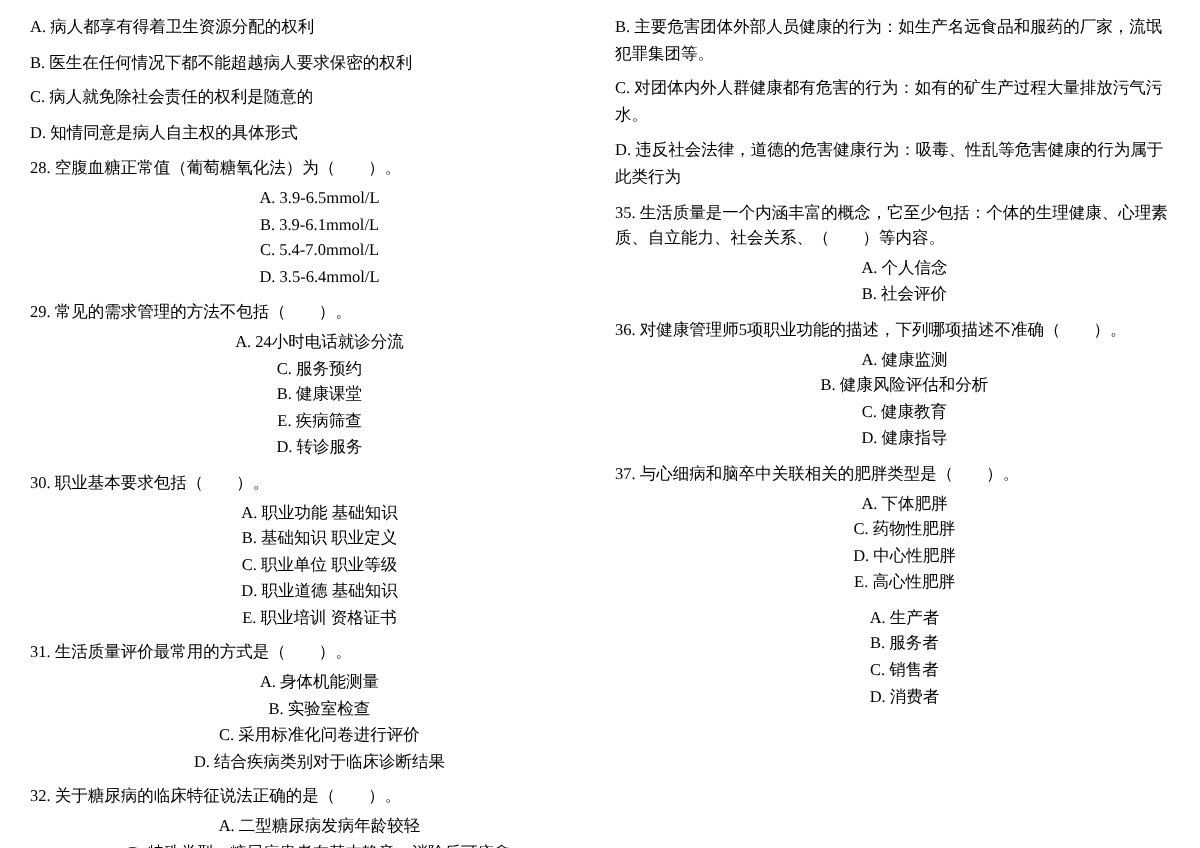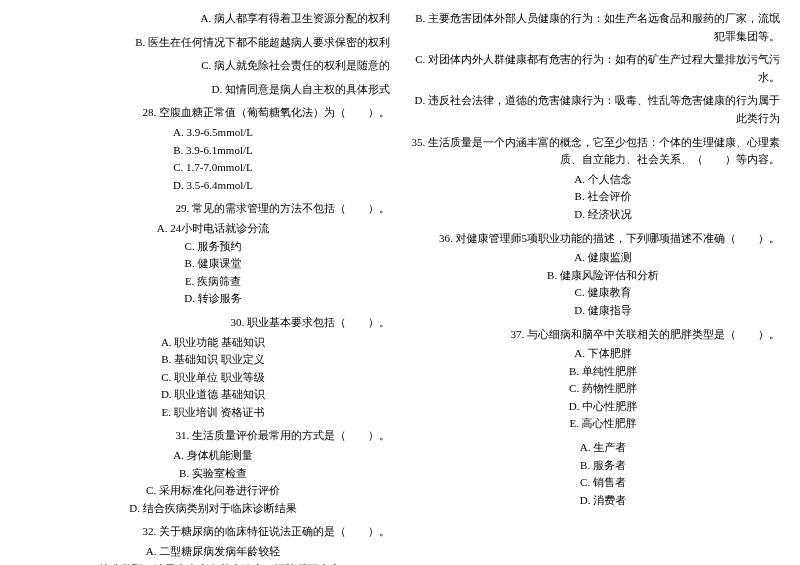--- a/index.html
+++ b/index.html
@@ -24,21 +24,20 @@
       flex: 1;
       min-width: 0;
     }
     .question-block {
       margin-bottom: 6px;
       line-height: 1.6;
     }
     .question-title {
       font-weight: normal;
       margin-bottom: 2px;
-      text-align: right;
     }
     .option {
       padding-left: 16px;
       line-height: 1.6;
       text-align: center;
     }
   </style>
 </head>
 <body>
 
@@ -53,21 +52,21 @@
       <div class="question-block">
         <div class="question-title">C. 病人就免除社会责任的权利是随意的</div>
       </div>
       <div class="question-block">
         <div class="question-title">D. 知情同意是病人自主权的具体形式</div>
       </div>
       <div class="question-block">
         <div class="question-title">28. 空腹血糖正常值（葡萄糖氧化法）为（　　）。</div>
         <div class="option">A. 3.9-6.5mmol/L</div>
         <div class="option">B. 3.9-6.1mmol/L</div>
-        <div class="option">C. 1.7-7.0mmol/L</div>
+        <div class="option">C. 5.4-7.0mmol/L</div>
         <div class="option">D. 3.5-6.4mmol/L</div>
       </div>
       <div class="question-block">
         <div class="question-title">29. 常见的需求管理的方法不包括（　　）。</div>
         <div class="option">A. 24小时电话就诊分流</div>
         <div class="option">C. 服务预约</div>
         <div class="option">B. 健康课堂</div>
         <div class="option">E. 疾病筛查</div>
         <div class="option">D. 转诊服务</div>
       </div>
@@ -99,33 +98,31 @@
       <div class="question-block">
         <div class="question-title">C. 对团体内外人群健康都有危害的行为：如有的矿生产过程大量排放污气污水。</div>
       </div>
       <div class="question-block">
         <div class="question-title">D. 违反社会法律，道德的危害健康行为：吸毒、性乱等危害健康的行为属于此类行为</div>
       </div>
       <div class="question-block">
         <div class="question-title">35. 生活质量是一个内涵丰富的概念，它至少包括：个体的生理健康、心理素质、自立能力、社会关系、（　　）等内容。</div>
         <div class="option">A. 个人信念</div>
         <div class="option">B. 社会评价</div>
-        <div class="option">D. 经济状况</div>
       </div>
       <div class="question-block">
         <div class="question-title">36. 对健康管理师5项职业功能的描述，下列哪项描述不准确（　　）。</div>
         <div class="option">A. 健康监测</div>
         <div class="option">B. 健康风险评估和分析</div>
         <div class="option">C. 健康教育</div>
         <div class="option">D. 健康指导</div>
       </div>
       <div class="question-block">
         <div class="question-title">37. 与心细病和脑卒中关联相关的肥胖类型是（　　）。</div>
         <div class="option">A. 下体肥胖</div>
-        <div class="option">B. 单纯性肥胖</div>
         <div class="option">C. 药物性肥胖</div>
         <div class="option">D. 中心性肥胖</div>
         <div class="option">E. 高心性肥胖</div>
       </div>
       <div class="question-block">
         <div class="option">A. 生产者</div>
         <div class="option">B. 服务者</div>
         <div class="option">C. 销售者</div>
         <div class="option">D. 消费者</div>
       </div>

